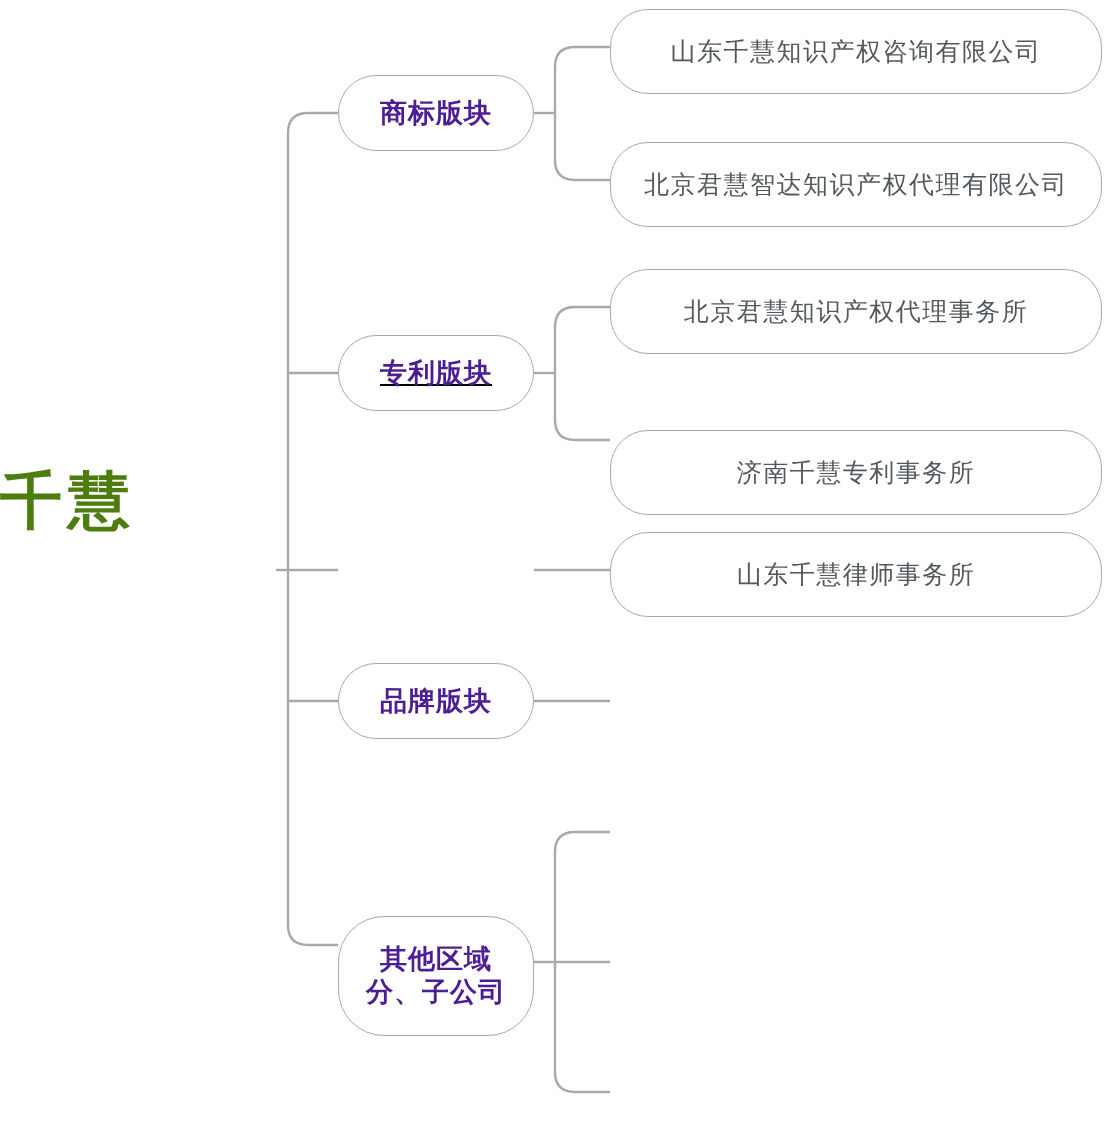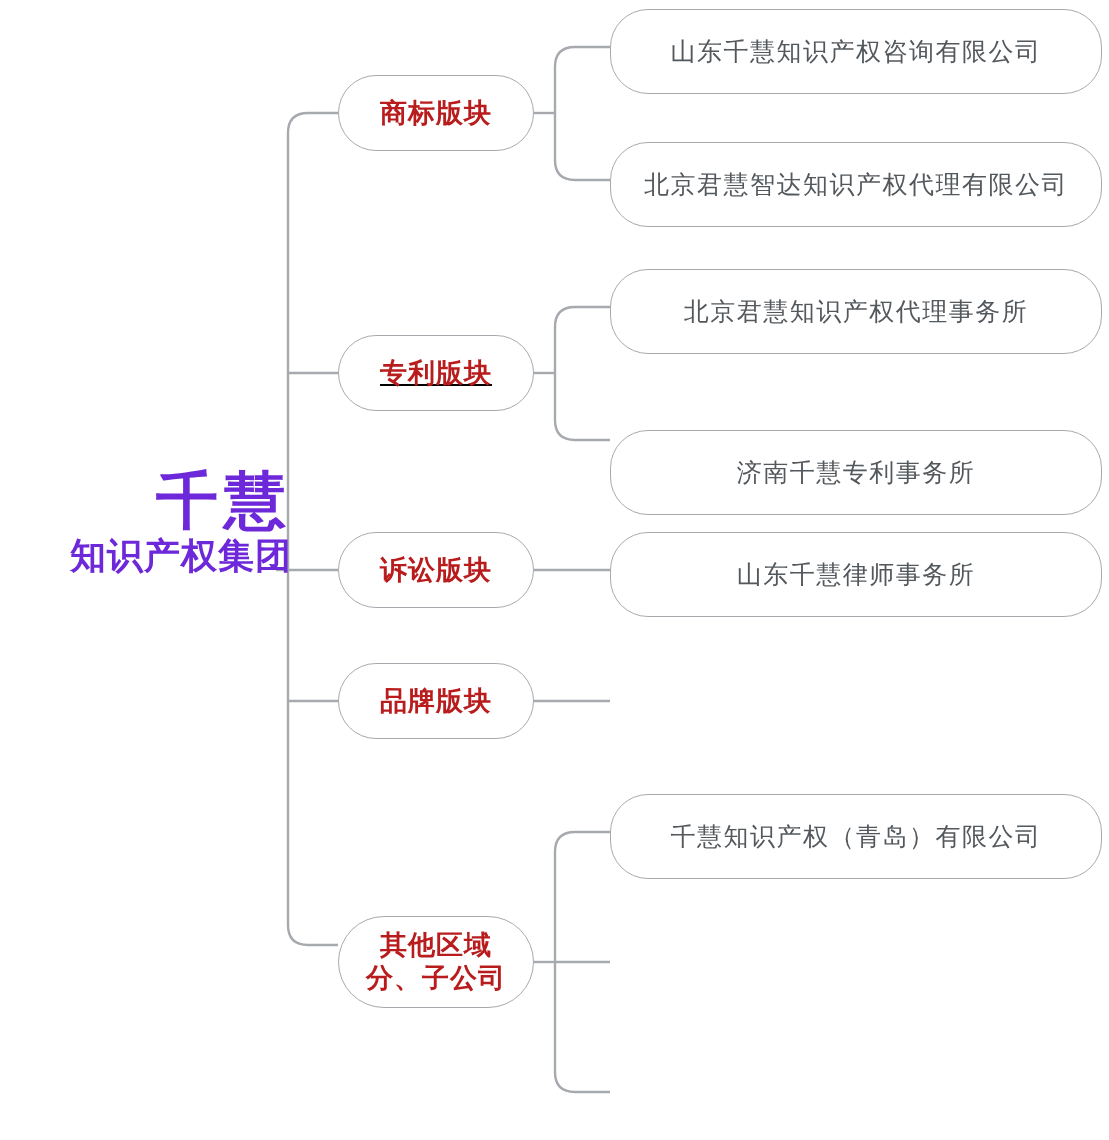--- a/index.html
+++ b/index.html
@@ -23,24 +23,23 @@
     top: 0;
     width: 1109px;
     height: 1140px;
     pointer-events: none;
   }
   .root-node {
     position: absolute;
     left: 0px;
     top: 470px;
     width: 276px;
-    text-align: right;
-    color: #6d28d9;
+    text-align: left;
+    color: #4d7c0f;
     line-height: 1.0;
-    margin-left: 16px;
   }
   .root-line1 {
     font-size: 62px;
     font-weight: bold;
     letter-spacing: 6px;
     display: block;
     margin-bottom: 6px;
   }
   .root-line2 {
     font-size: 36px;
@@ -58,21 +57,21 @@
     justify-content: center;
     text-align: center;
   }
   .cat-pill {
     left: 338px;
     width: 196px;
     height: 76px;
     border-radius: 38px;
   }
   .cat-pill .cat-label {
-    color: #b91c1c;
+    color: #4c1d95;
     font-size: 27px;
     font-weight: bold;
     letter-spacing: 1px;
     line-height: 1.22;
     white-space: pre-line;
   }
   .leaf-pill {
     left: 610px;
     width: 492px;
     height: 85px;
@@ -111,36 +110,32 @@
       <path d="M 534 701 L 610 701"></path>
 
       <path d="M 534 962 L 555 962"></path>
       <path d="M 610 832 L 575 832 Q 555 832 555 852 L 555 1072 Q 555 1092 575 1092 L 610 1092"></path>
       <path d="M 555 962 L 610 962"></path>
     </g>
   </svg>
 
   <div class="root-node">
     <span class="root-line1">千慧</span>
-    <span class="root-line2">知识产权集团</span>
   </div>
 
   <div class="pill cat-pill" style="top:75px;">
     <span class="cat-label">商标版块</span>
   </div>
   <div class="pill cat-pill" style="top:335px;text-decoration:underline;">
     <span class="cat-label">专利版块</span>
   </div>
-  <div class="pill cat-pill" style="top:532px;">
-    <span class="cat-label">诉讼版块</span>
-  </div>
   <div class="pill cat-pill" style="top:663px;">
     <span class="cat-label">品牌版块</span>
   </div>
-  <div class="pill cat-pill" style="top:916px; height:92px; border-radius:46px;">
+  <div class="pill cat-pill" style="top:916px; height:120px; border-radius:46px;">
     <span class="cat-label">其他区域
 分、子公司</span>
   </div>
 
   <div class="pill leaf-pill" style="top:9px;">
     <span class="leaf-label">山东千慧知识产权咨询有限公司</span>
   </div>
   <div class="pill leaf-pill" style="top:142px;">
     <span class="leaf-label">北京君慧智达知识产权代理有限公司</span>
   </div>
@@ -150,17 +145,14 @@
   </div>
   <div class="pill leaf-pill" style="top:402px;margin-top:28px;">
     <span class="leaf-label">济南千慧专利事务所</span>
   </div>
 
   <div class="pill leaf-pill" style="top:532px;">
     <span class="leaf-label">山东千慧律师事务所</span>
   </div>
 
 
-  <div class="pill leaf-pill" style="top:794px;">
-    <span class="leaf-label">千慧知识产权（青岛）有限公司</span>
-  </div>
 
 </div>
 
 </body></html>

